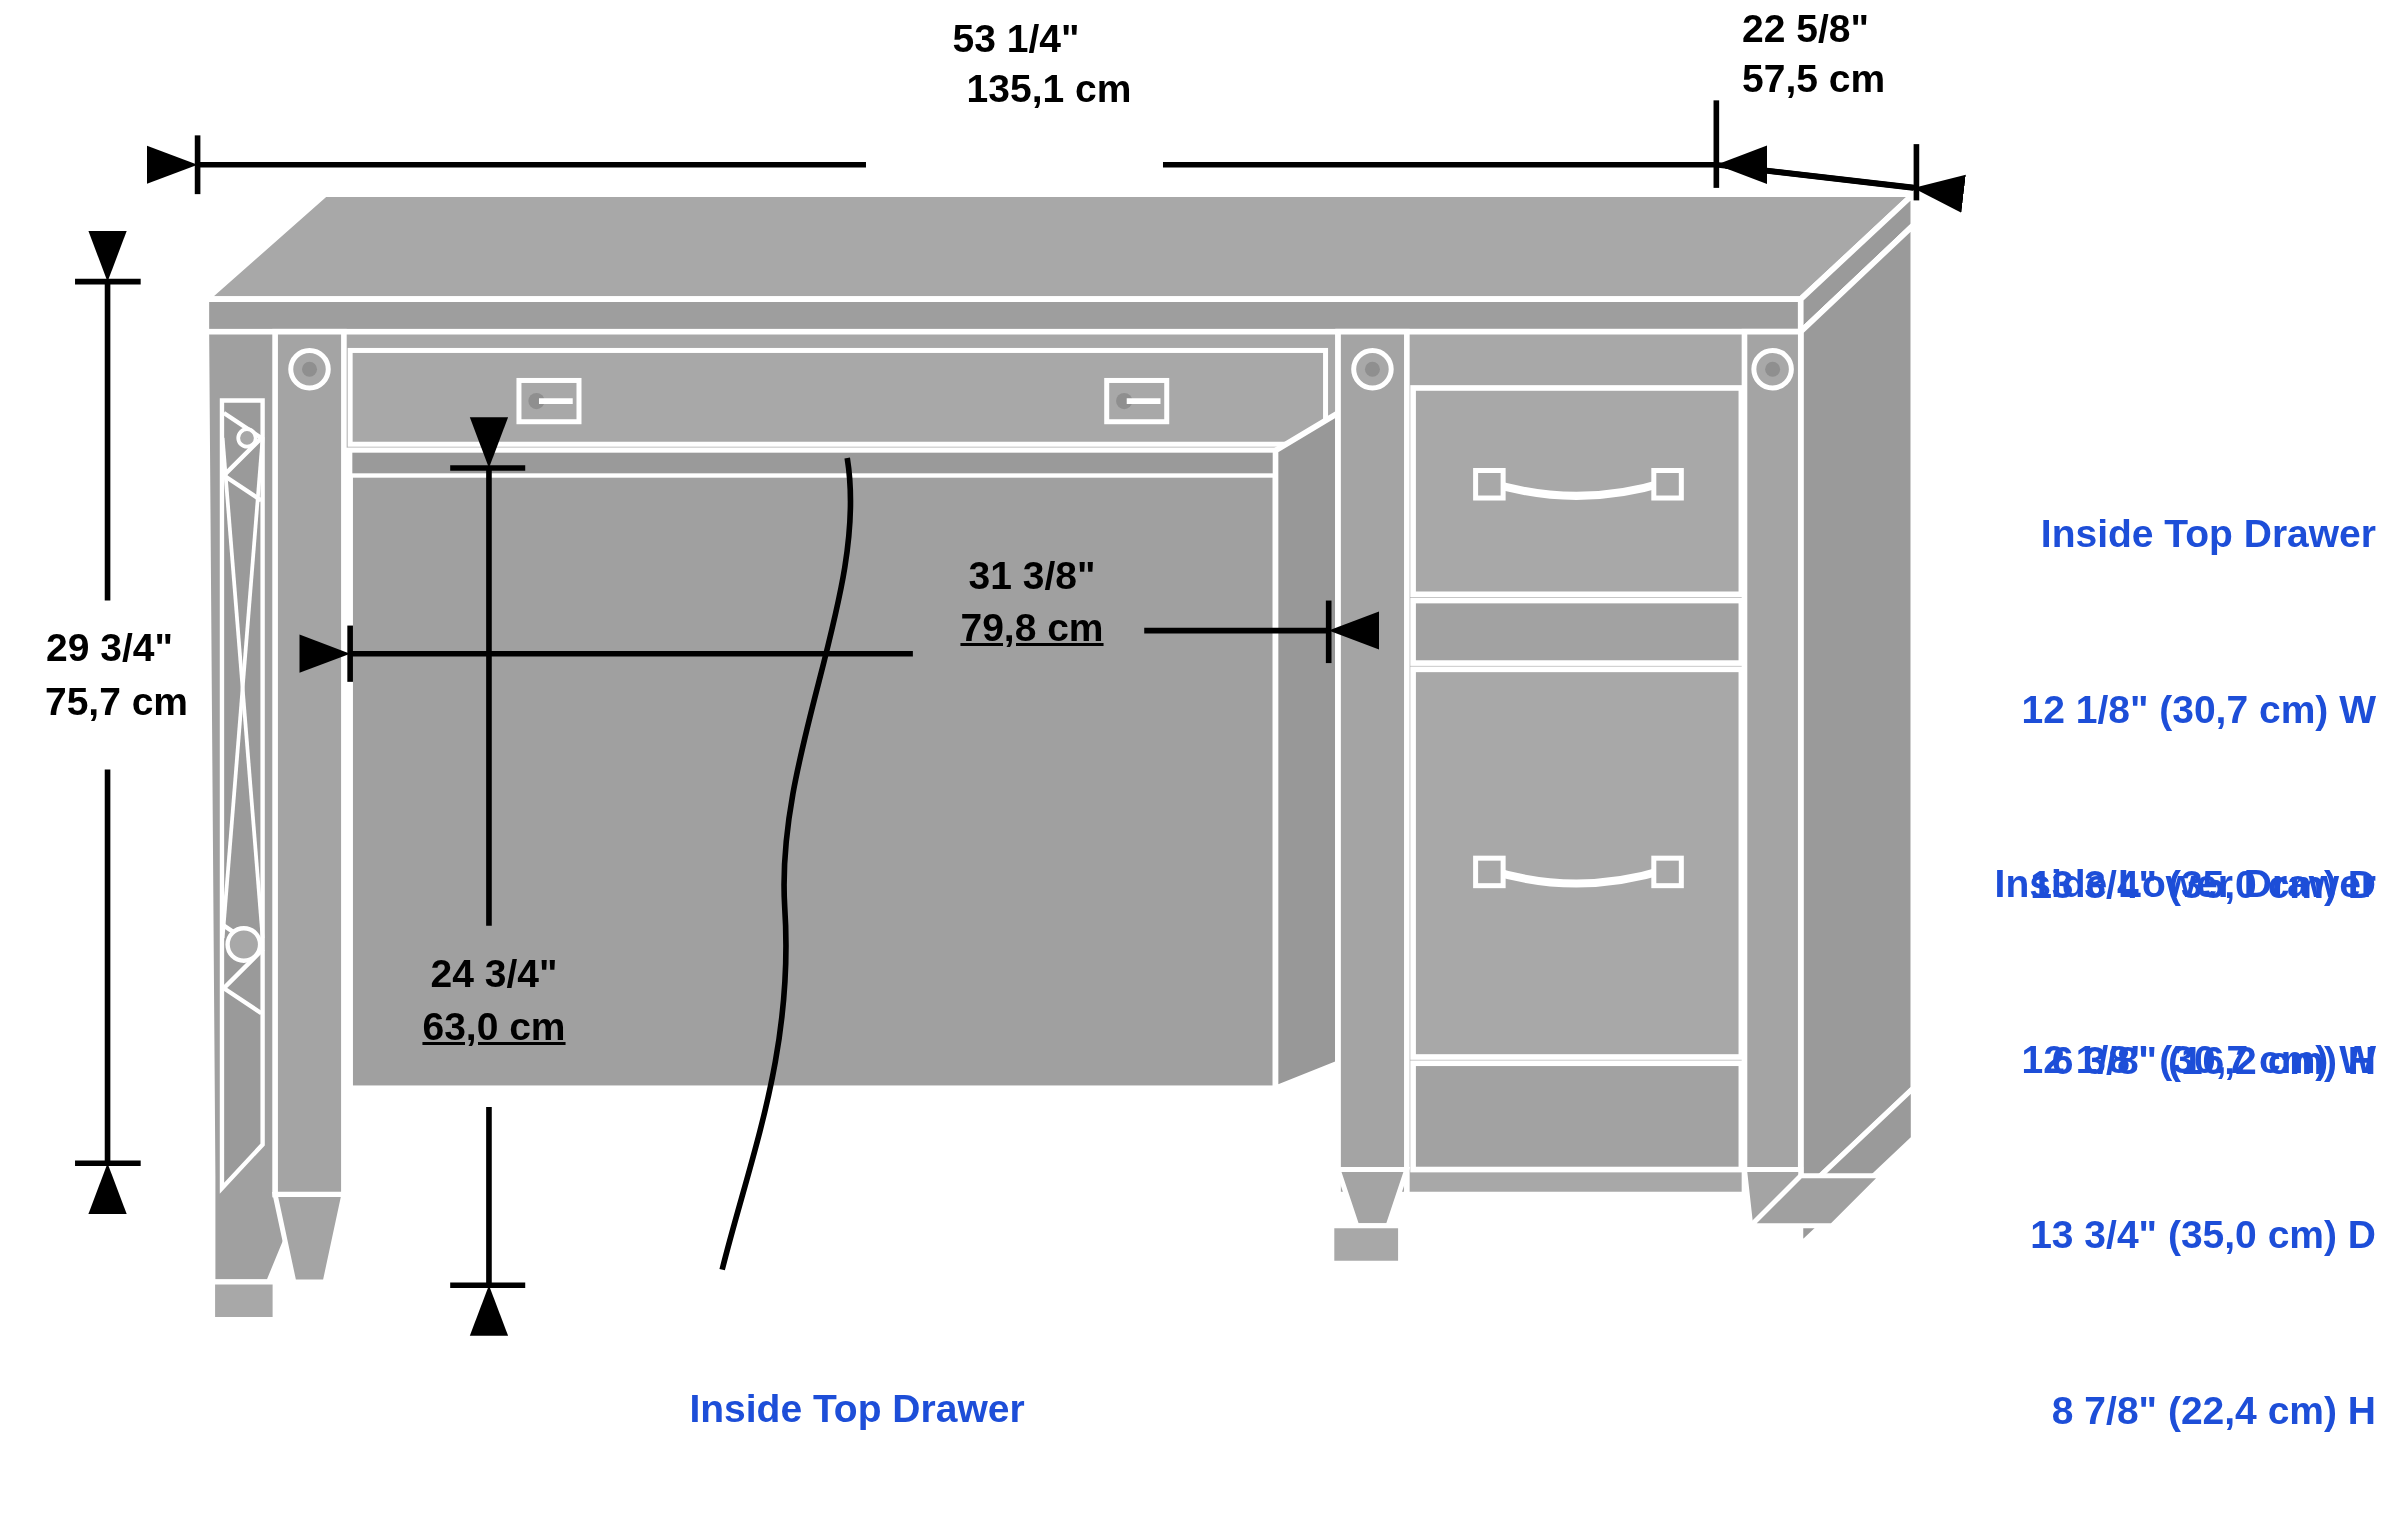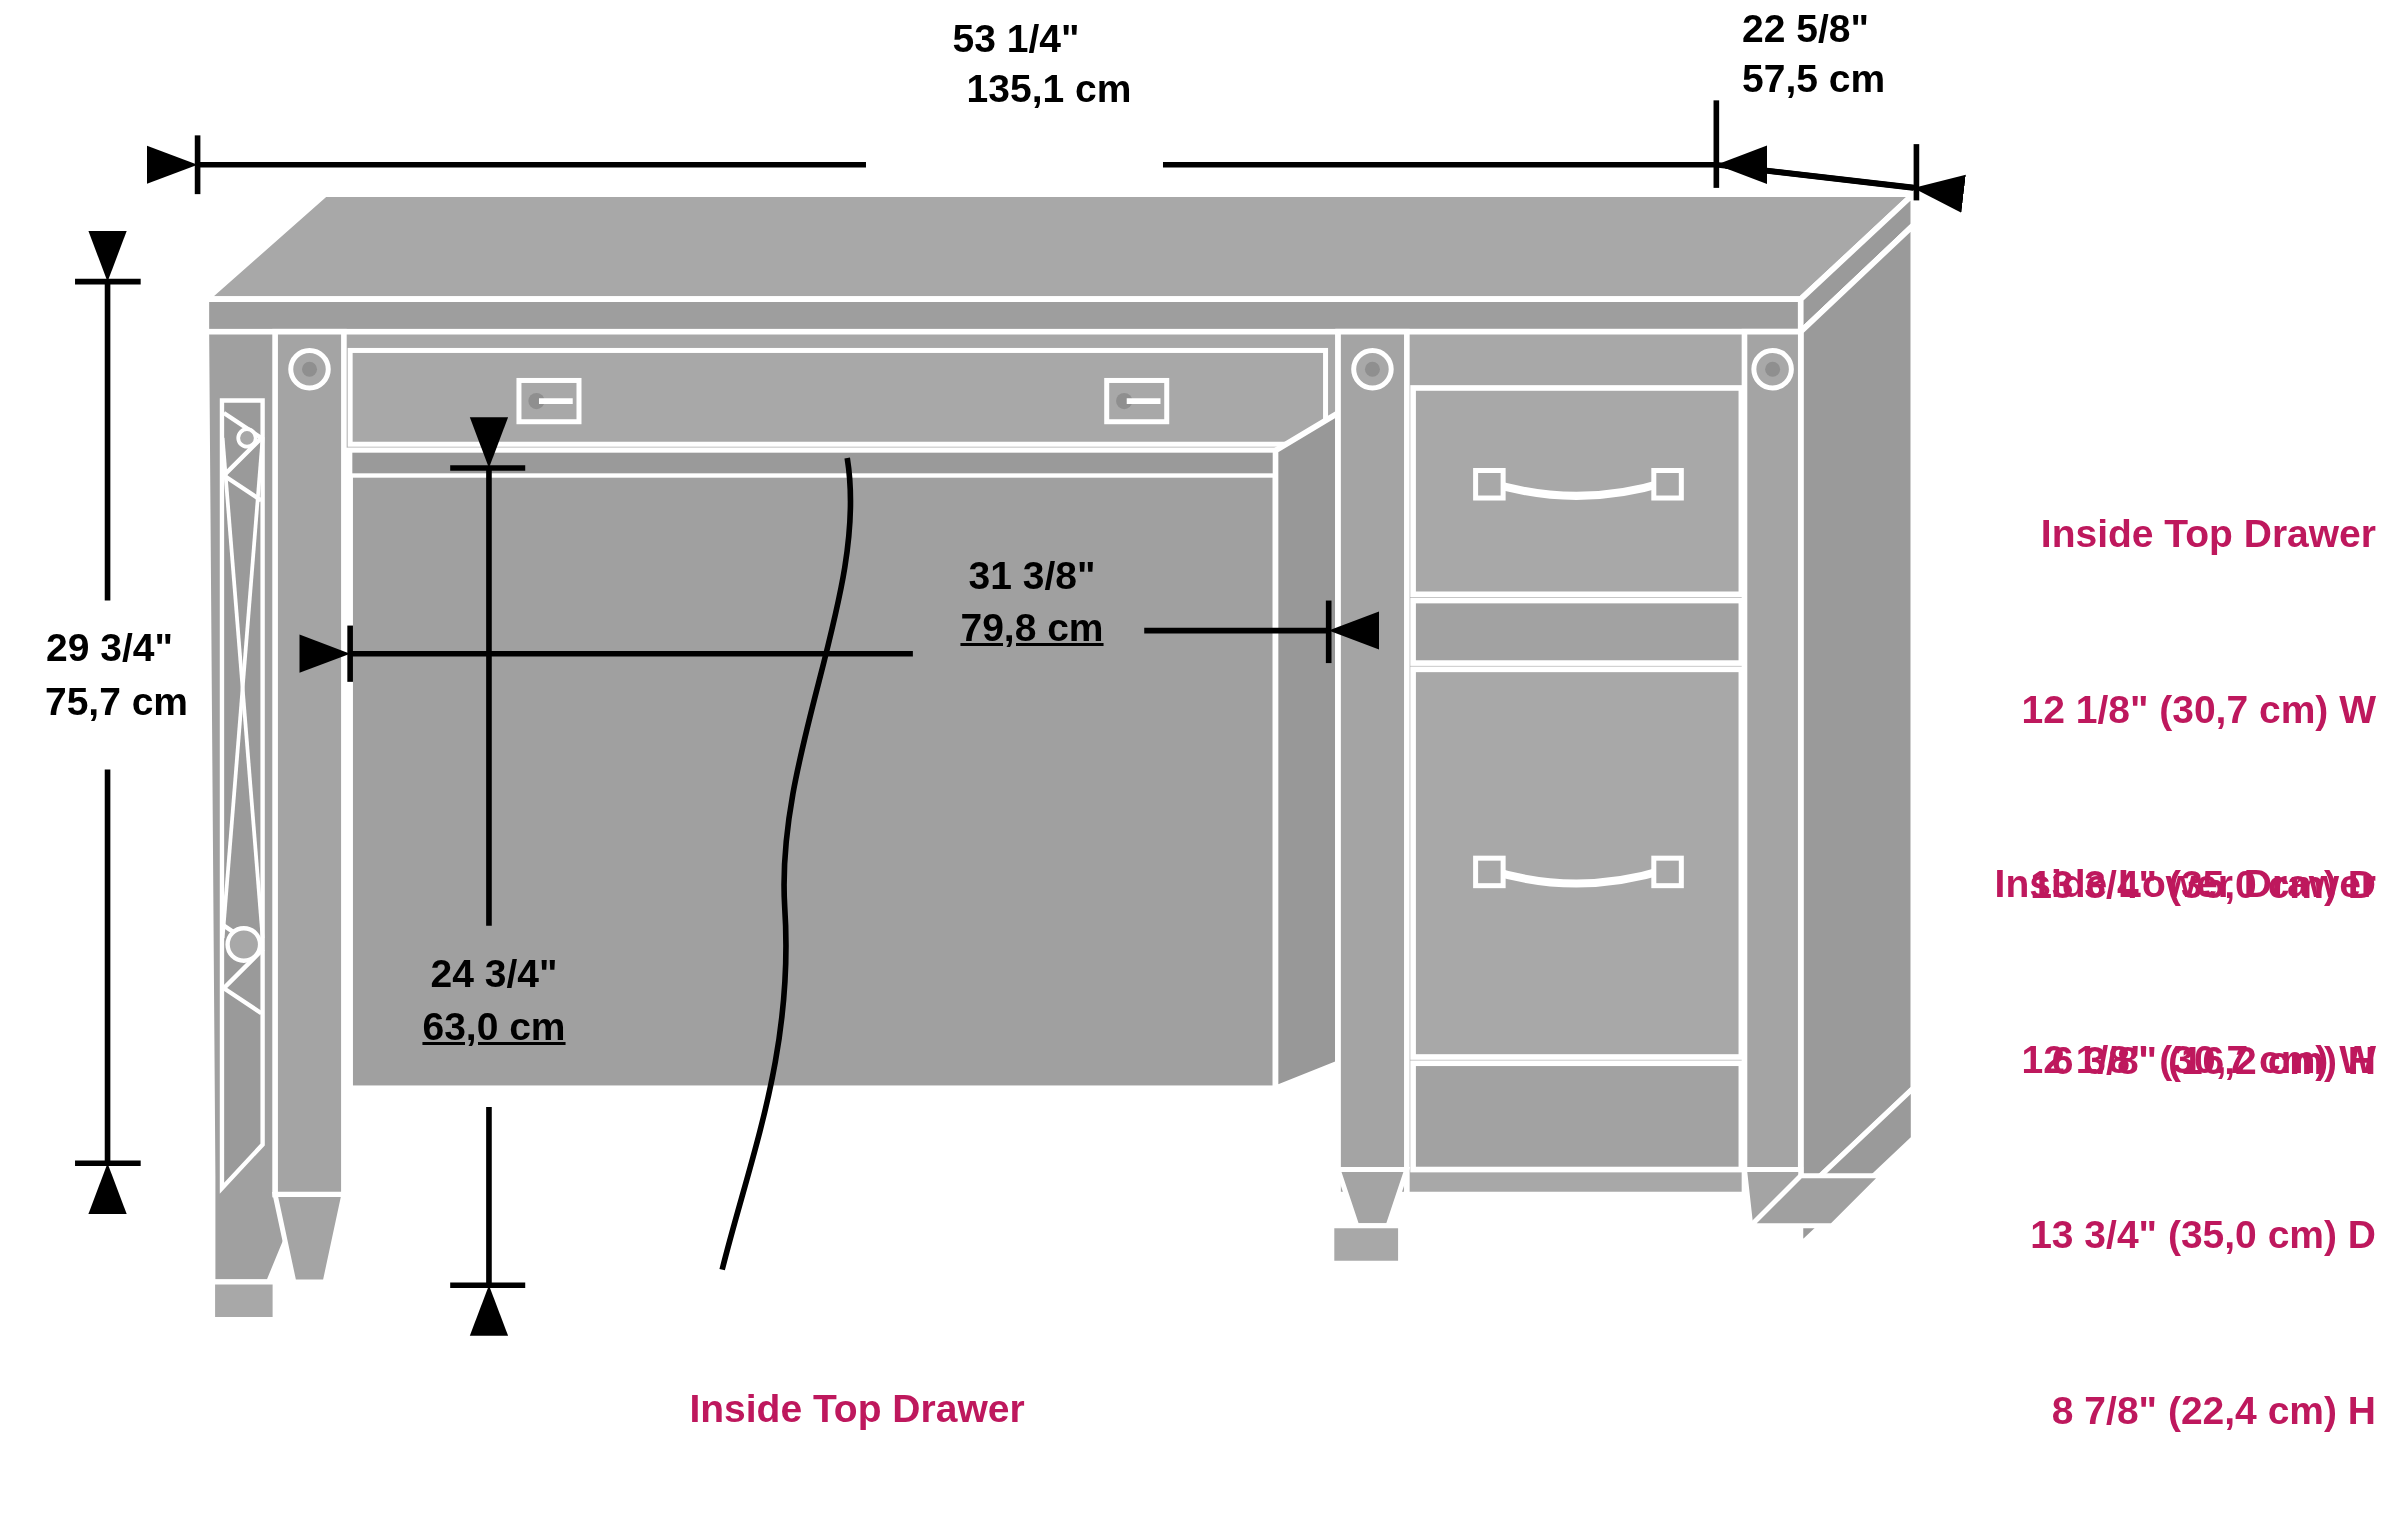--- a/index.html
+++ b/index.html
@@ -38,21 +38,21 @@
     letter-spacing: 0px;
   }
   .dim-label.center { text-align: center; }
   .dim-label.left { text-align: left; }
   .block-label {
     position: absolute;
     font-family: "Liberation Sans", sans-serif;
     font-weight: 700;
     font-size: 39px;
     line-height: 1.5;
-    color: #be185d;
+    color: #1d4ed8;
     white-space: pre;
   }
   .block-label div { white-space: pre; }
   .right-block { text-align: right; }
   .center-block { text-align: center; }
 </style>
 </head>
 <body>
 
 <div class="stage">

